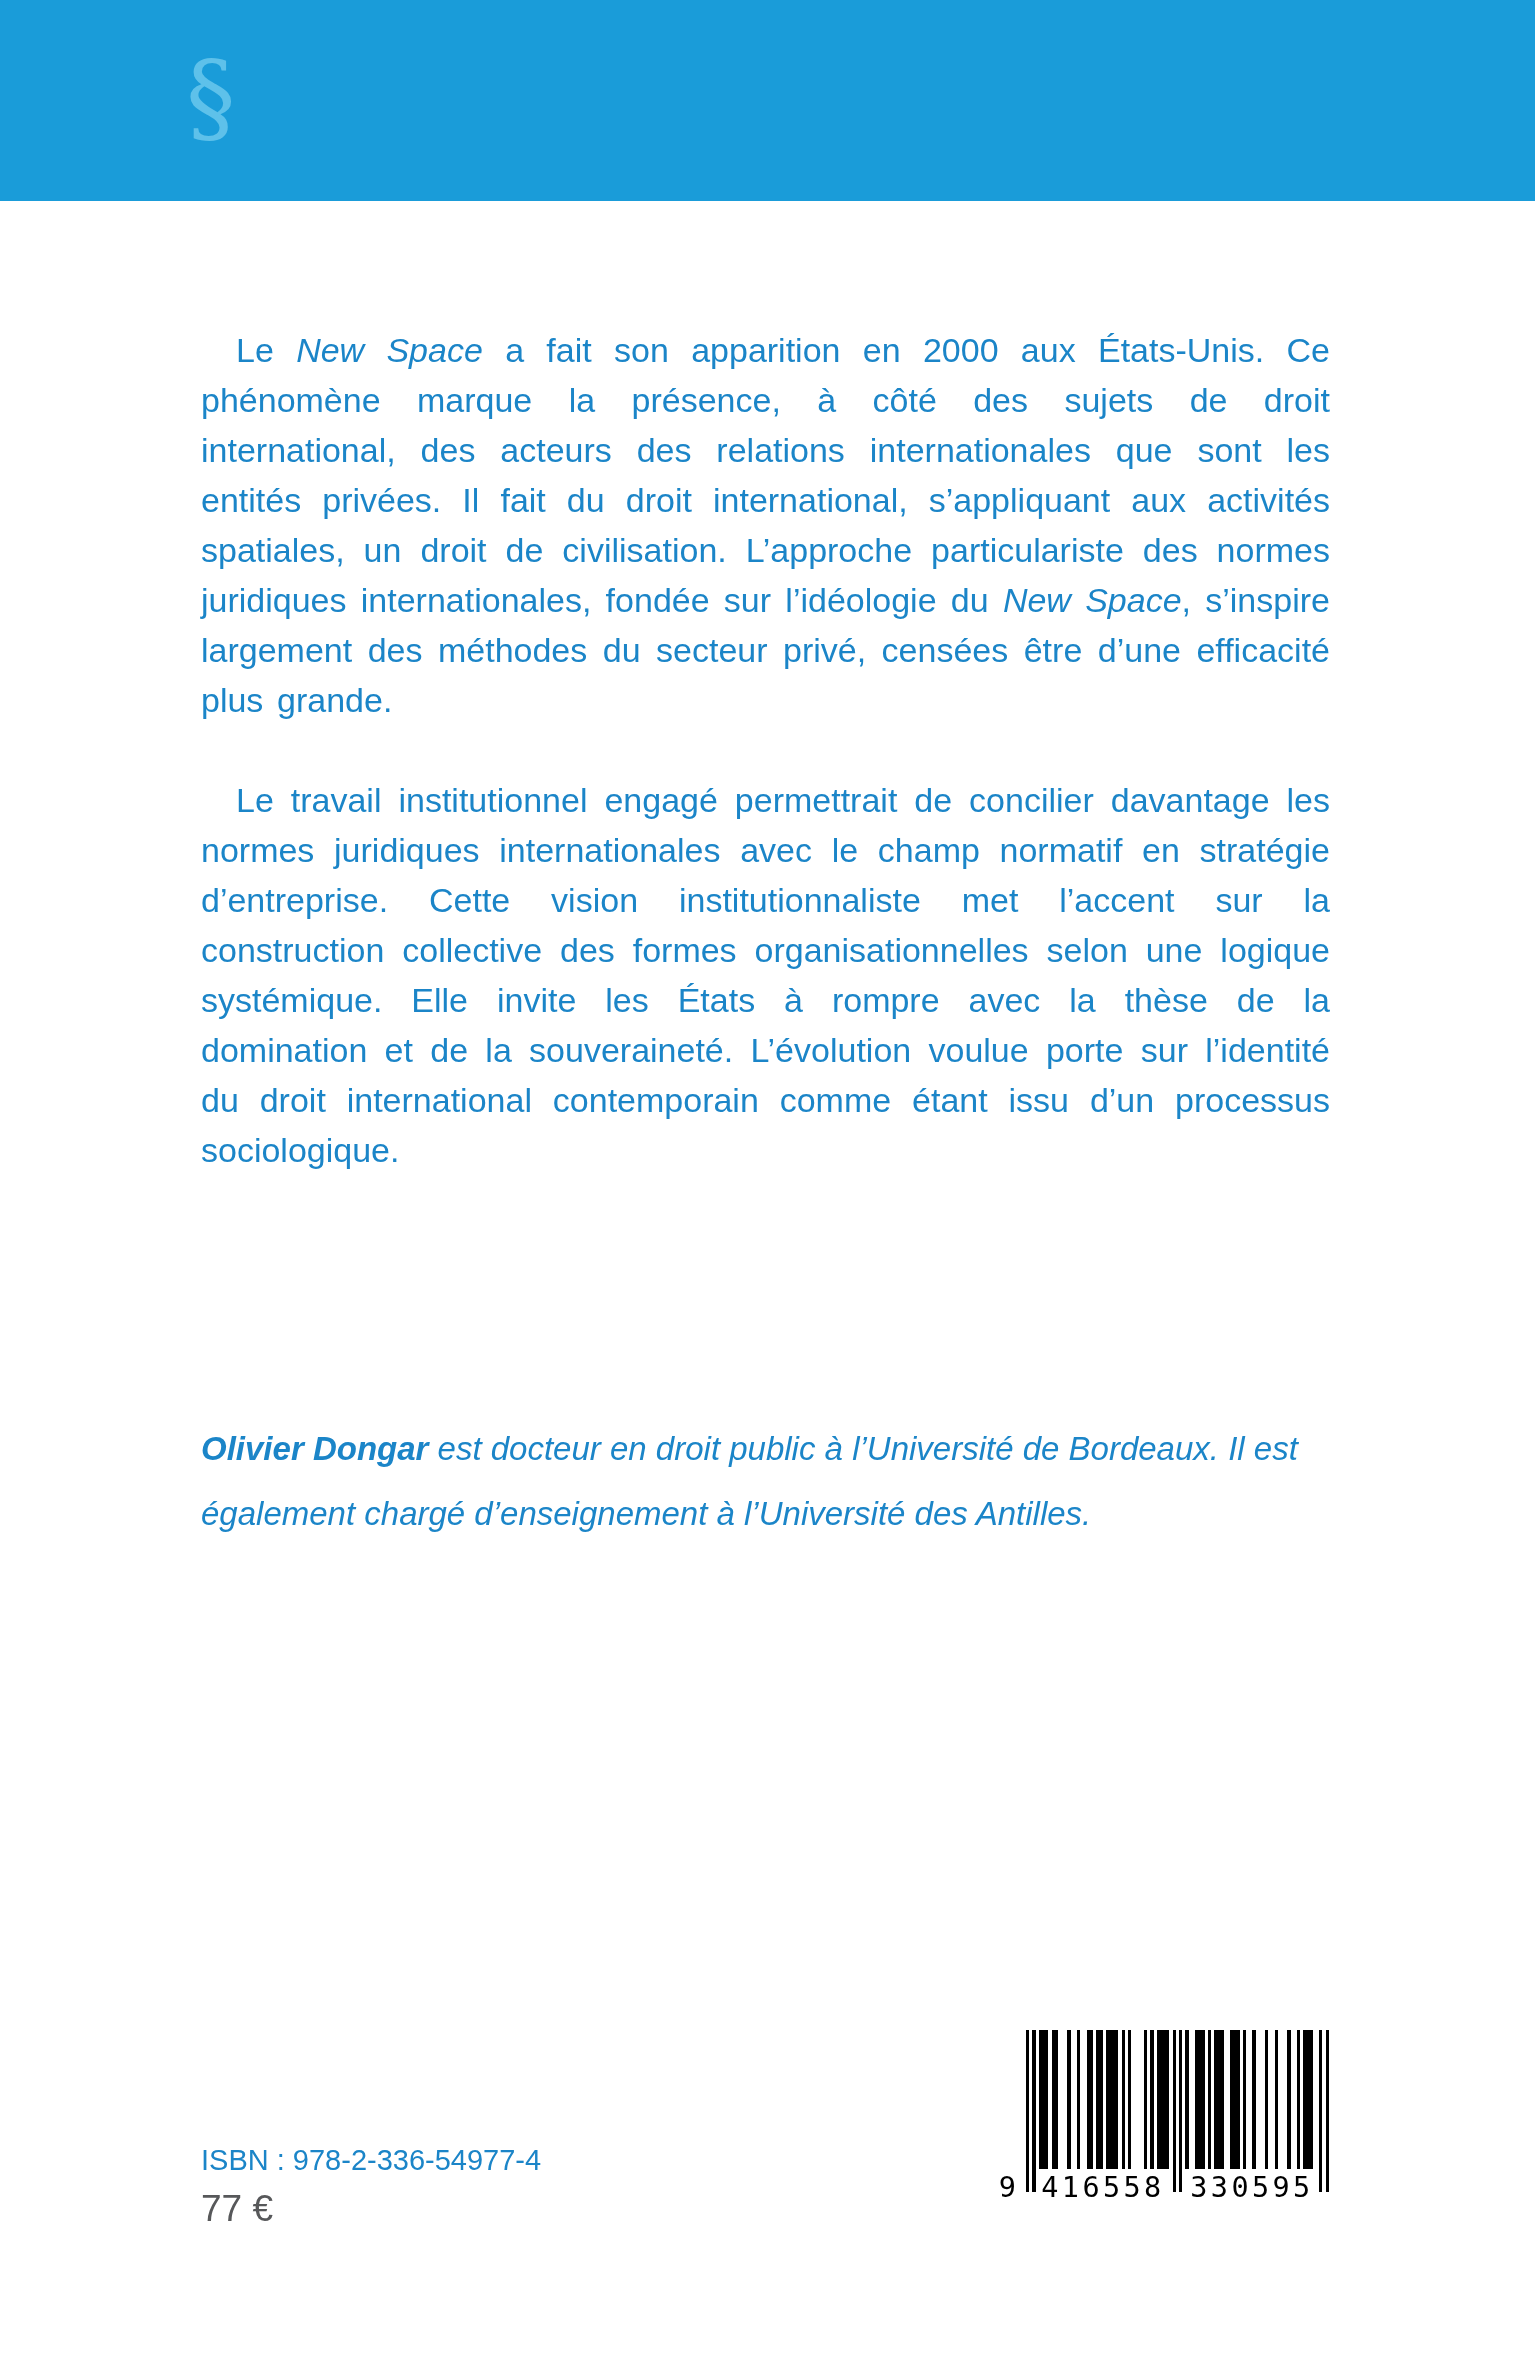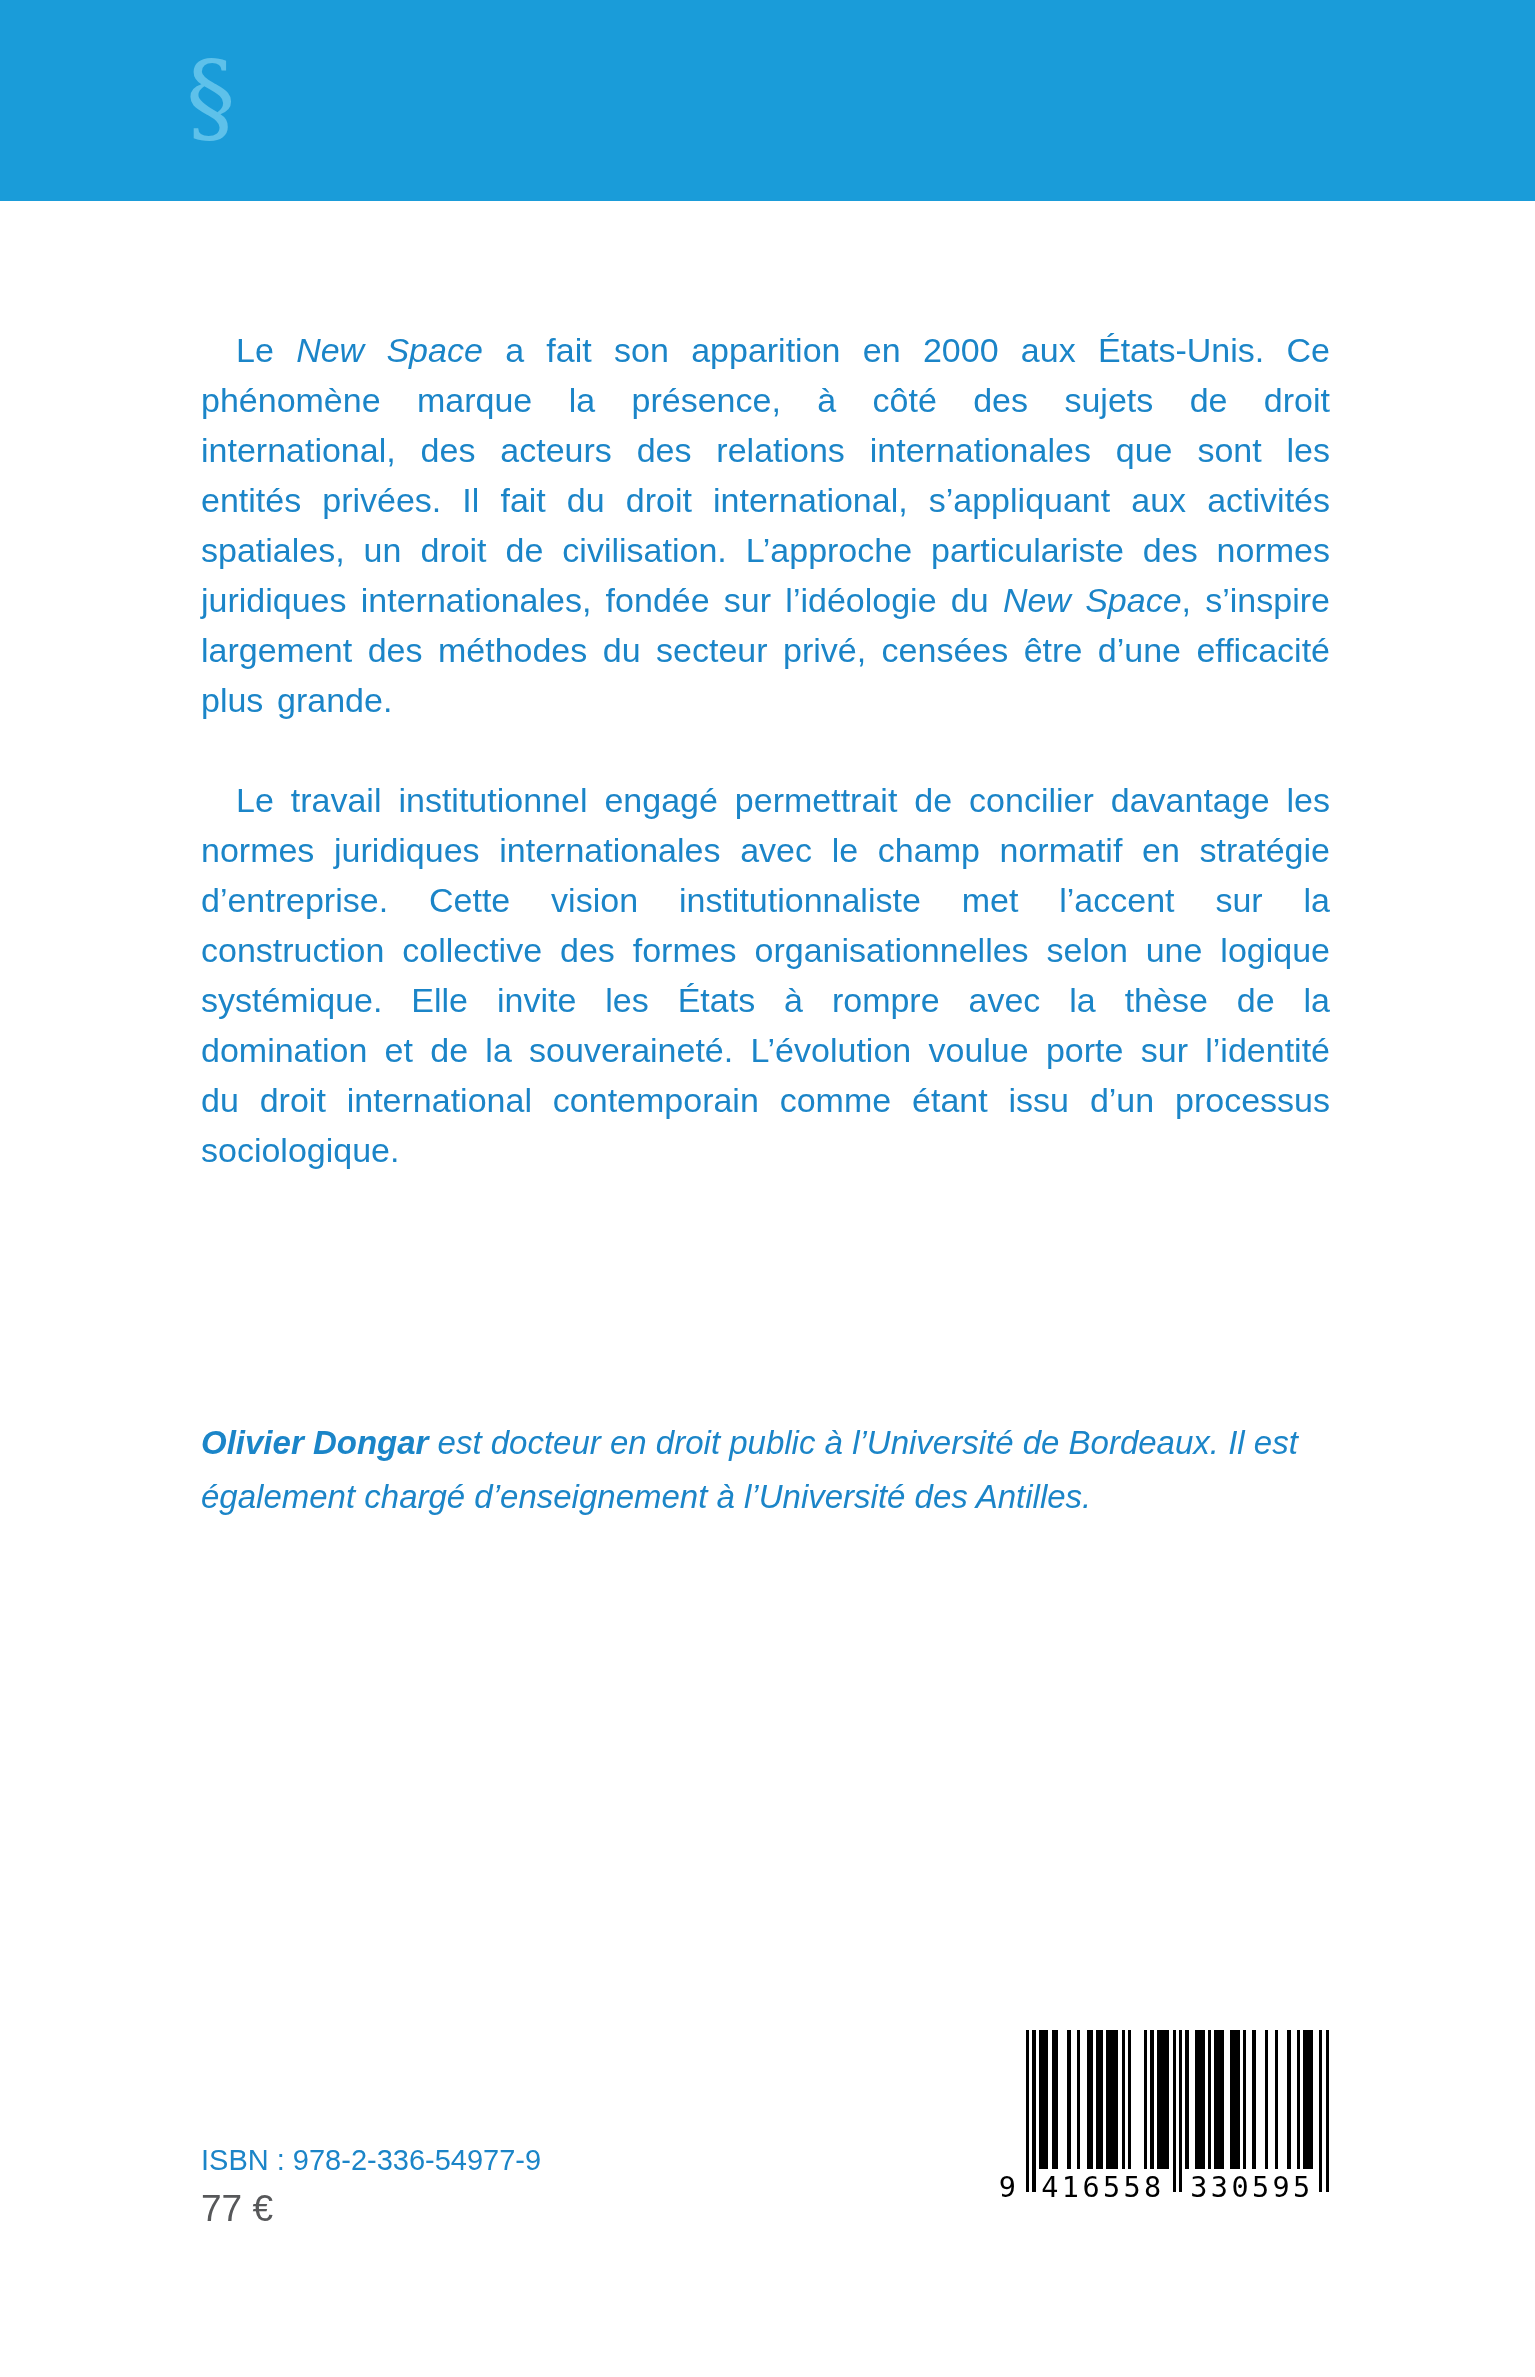--- a/index.html
+++ b/index.html
@@ -58,21 +58,21 @@
   .para em { font-style: italic; }
 
   
   .bio {
     position: absolute;
     left: 201px;
     top: 1416px;
     width: 1129px;
     color: var(--text_blue, #1b85c8);
     font-size: 33px;
-    line-height: 54px;
+    line-height: 65px;
     font-style: italic;
   }
   .author { font-weight: bold; }
 
   
   .isbn {
     position: absolute;
     left: 201px;
     top: 2144px;
     font-size: 29px;
@@ -131,21 +131,21 @@
     <span class="section-symbol">§</span>
   </header>
 
   <main class="synopsis">
     <p class="para"><span>Le </span><em>New Space</em><span> a fait son apparition en 2000 aux États-Unis. Ce phénomène marque la présence, à côté des sujets de droit international, des acteurs des relations internationales que sont les entités privées. Il fait du droit international, s’appliquant aux activités spatiales, un droit de civilisation. L’approche particulariste des normes juridiques internationales, fondée sur l’idéologie du </span><em>New Space</em><span>, s’inspire largement des méthodes du secteur privé, censées être d’une efficacité plus grande.</span></p>
     <p class="para">Le travail institutionnel engagé permettrait de concilier davantage les normes juridiques internationales avec le champ normatif en stratégie d’entreprise. Cette vision institutionnaliste met l’accent sur la construction collective des formes organisationnelles selon une logique systémique. Elle invite les États à rompre avec la thèse de la domination et de la souveraineté. L’évolution voulue porte sur l’identité du droit international contemporain comme étant issu d’un processus sociologique.</p>
   </main>
 
   <p class="bio"><strong class="author">Olivier Dongar</strong><span> est docteur en droit public à l’Université de Bordeaux. Il est également chargé d’enseignement à l’Université des Antilles.</span></p>
 
-  <div class="isbn">ISBN : 978-2-336-54977-9</div>
+  <div class="isbn">ISBN : 978-2-336-54977-4</div>
   <div class="price">77 €</div>
 
   <div class="barcode">
     <div class="bars">
         <div class="m b t"></div>
         <div class="m t"></div>
         <div class="m b t"></div>
         <div class="m"></div>
         <div class="m b"></div>
         <div class="m b"></div>

